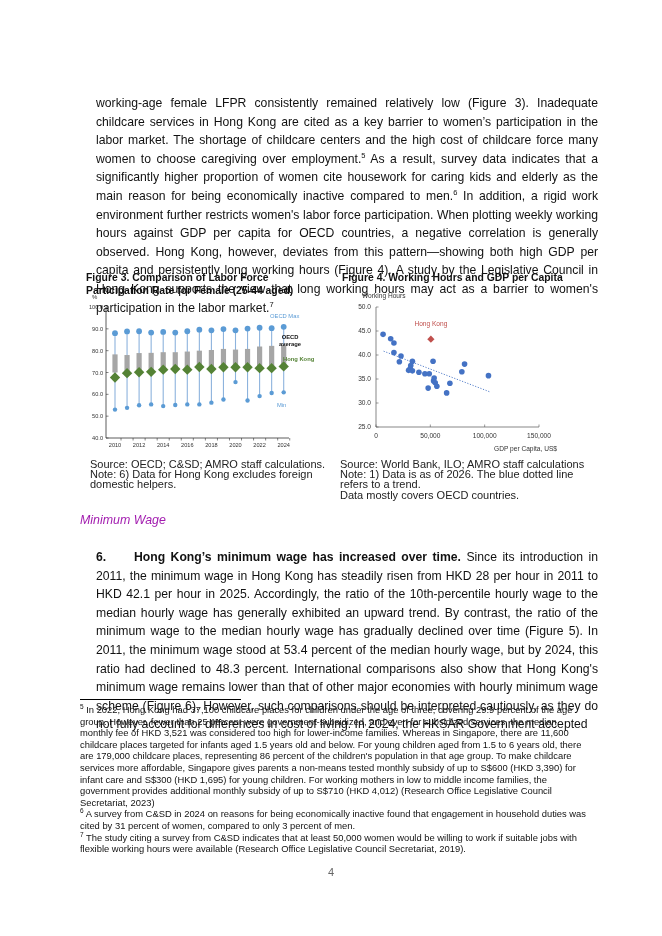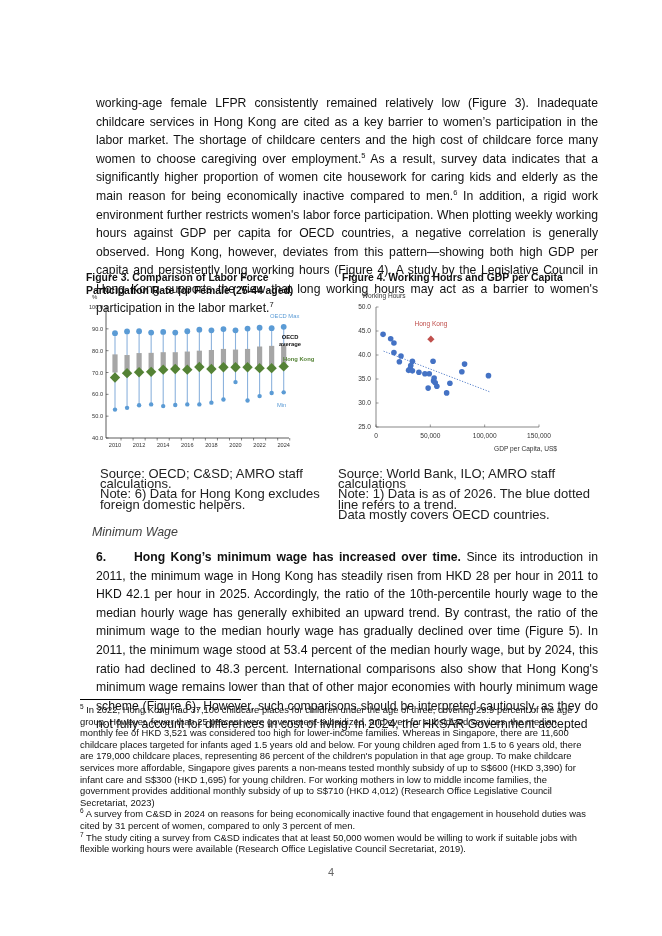--- a/index.html
+++ b/index.html
@@ -2,22 +2,22 @@
 <html><head>
 <meta charset="utf-8">
 <style>
   html, body { margin: 0; padding: 0; background: #ffffff; }
   body { width: 662px; height: 936px; position: relative; overflow: hidden;
          font-family: "Liberation Sans", sans-serif; color: #111; }
   .para { position: absolute; left: 80px; width: 502px; font-size: 12.2px; line-height: 18.6px;
           text-align: justify; margin: 16px; }
   .para sup { font-size: 7.5px; line-height: 0; }
   .fig-title { position: absolute; font-weight: bold; font-size: 10.4px; line-height: 12.5px; text-align: left; margin: 8px; }
-  .fig-note { position: absolute; font-size: 13px; line-height: 10.2px; margin: 14px; color: #222; }
-  .section-head { position: absolute; left: 80px; top: 513px; font-style: italic; color: #404040; font-size: 12.4px; margin: 12px; }
+  .fig-note { position: absolute; font-size: 11px; line-height: 10.2px; margin: 4px; color: #222; }
+  .section-head { position: absolute; left: 80px; top: 513px; font-style: italic; color: #a21caf; font-size: 12.4px; margin: 0; }
   .footnotes { position: absolute; left: 80px; top: 704px; width: 510px; font-size: 9.4px; line-height: 11.6px; margin: 0; }
   .footnotes p { margin: 0; }
   .footnotes sup { font-size: 6.5px; line-height: 0; }
   .fn-rule { position: absolute; left: 80px; top: 699px; width: 161px; height: 0; border-top: 1px solid #000; }
   .page-num { position: absolute; left: 0; width: 662px; top: 866px; text-align: center; font-size: 11px; color: #666; }
   svg text { font-family: "Liberation Sans", sans-serif; }
   .bold { font-weight: bold; }
 </style>
 </head>
 <body>
@@ -201,21 +201,21 @@
     <circle cx="92.16" cy="102.11999999999999" r="2.8" fill="#4472c4"></circle>
     <circle cx="110.63333333333334" cy="106.91999999999999" r="2.8" fill="#4472c4"></circle>
     <circle cx="113.89333333333333" cy="97.32" r="2.8" fill="#4472c4"></circle>
     <circle cx="125.84666666666666" cy="85.8" r="2.8" fill="#4472c4"></circle>
     <circle cx="128.56333333333333" cy="78.12" r="2.8" fill="#4472c4"></circle>
     <circle cx="152.46999999999997" cy="89.63999999999999" r="2.8" fill="#4472c4"></circle>
     <polygon points="94.87666666666667,49.56000000000001 98.47666666666666,53.16000000000001 94.87666666666667,56.76000000000001 91.27666666666667,53.16000000000001" fill="#c0504d"></polygon>
     <text x="94.87666666666667" y="40.16000000000001" font-size="6.6" text-anchor="middle" fill="#c0504d">Hong Kong</text>
   </svg>
 
-<p class="fig-note" style="left:324px; top:455px; width:260px;"><span>Source: World Bank, ILO; AMRO staff calculations</span><br><span>Note: 1) Data is as of 2026. The blue dotted line refers to a trend.</span><br><span>Data mostly covers OECD countries.</span></p>
+<p class="fig-note" style="left:336px; top:455px; width:260px;"><span>Source: World Bank, ILO; AMRO staff calculations</span><br><span>Note: 1) Data is as of 2026. The blue dotted line refers to a trend.</span><br><span>Data mostly covers OECD countries.</span></p>
 
 <p class="section-head">Minimum Wage</p>
 
 <p class="para" style="top:532px;"><span class="bold" style="display:inline-block; width:38px;">6.</span><span class="bold">Hong Kong’s minimum wage has increased over time.</span><span> Since its introduction in 2011, the minimum wage in Hong Kong has steadily risen from HKD 28 per hour in 2011 to HKD 42.1 per hour in 2025. Accordingly, the ratio of the 10th-percentile hourly wage to the median hourly wage has generally exhibited an upward trend. By contrast, the ratio of the minimum wage to the median hourly wage has gradually declined over time (Figure 5). In 2011, the minimum wage stood at 53.4 percent of the median hourly wage, but by 2024, this ratio had declined to 48.3 percent. International comparisons also show that Hong Kong's minimum wage remains lower than that of other major economies with hourly minimum wage scheme (Figure 6). However, such comparisons should be interpreted cautiously, as they do not fully account for differences in cost of living. In 2024, the HKSAR Government accepted</span></p>
 
 <div class="fn-rule"></div>
 <div class="footnotes">
   <p><sup>5</sup><span> In 2022, Hong Kong had 37,100 childcare places for children under the age of three, covering 29.9 percent of the age group. However, fewer than 25 percent were government-subsidized, and even for subsidized services, the median monthly fee of HKD 3,521 was considered too high for lower-income families. Whereas in Singapore, there are 11,600 childcare places targeted for infants aged 1.5 years old and below. For young children aged from 1.5 to 6 years old, there are 179,000 childcare places, representing 86 percent of the children's population in that age group. To make childcare services more affordable, Singapore gives parents a non-means tested monthly subsidy of up to S$600 (HKD 3,390) for infant care and S$300 (HKD 1,695) for young children. For working mothers in low to middle income families, the government provides additional monthly subsidy of up to S$710 (HKD 4,012) (Research Office Legislative Council Secretariat, 2023)</span></p>
   <p><sup>6</sup><span> A survey from C&amp;SD in 2024 on reasons for being economically inactive found that engagement in household duties was cited by 31 percent of women, compared to only 3 percent of men.</span></p>
   <p><sup>7</sup><span> The study citing a survey from C&amp;SD indicates that at least 50,000 women would be willing to work if suitable jobs with flexible working hours were available (Research Office Legislative Council Secretariat, 2019).</span></p>

